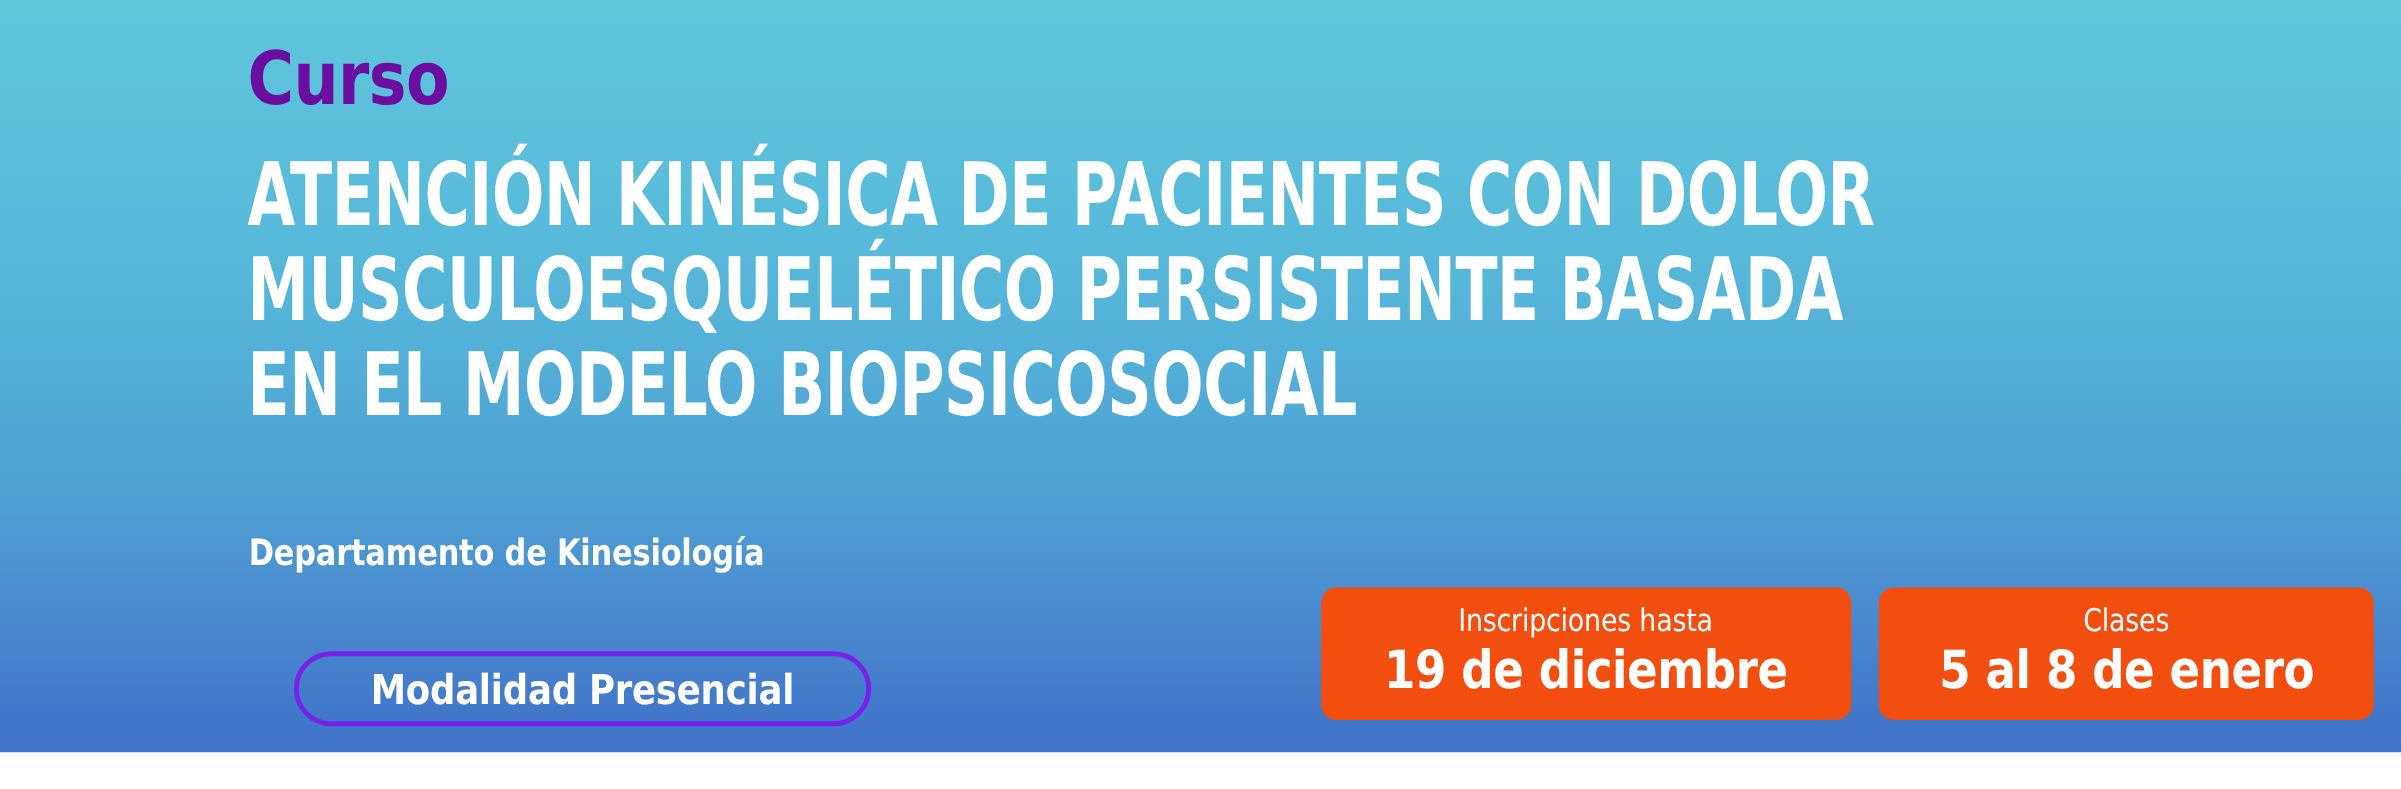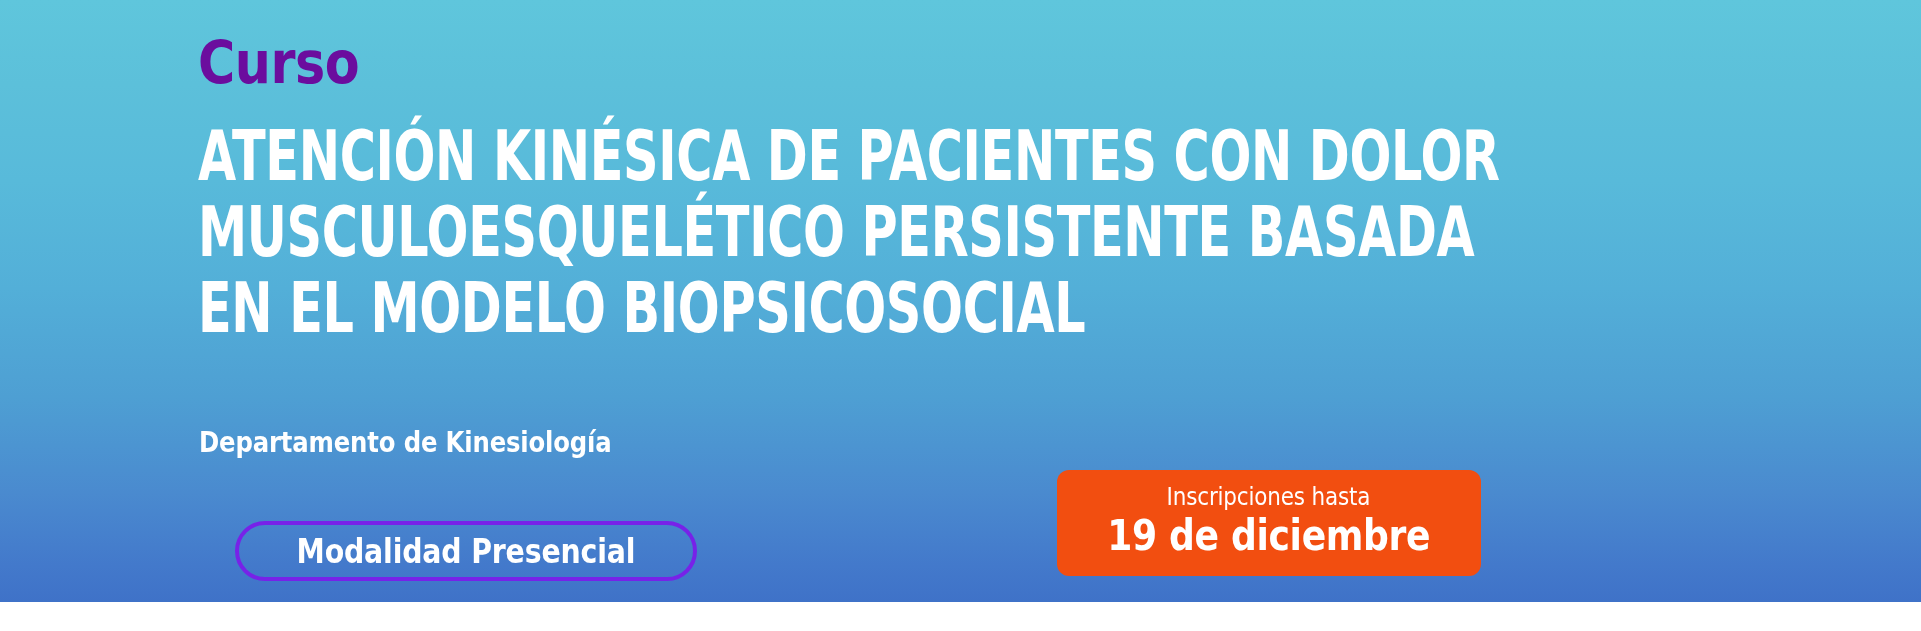--- a/index.html
+++ b/index.html
@@ -178,16 +178,20 @@
 
   </div>
 
   <div class="badges">
 
     <div class="badge">
       <span class="badge-caption">Inscripciones hasta</span>
       <span class="badge-value">19 de diciembre</span>
     </div>
 
+    <div class="badge">
+      <span class="badge-caption">Clases</span>
+      <span class="badge-value">5 al 8 de enero</span>
+    </div>
 
   </div>
 
 </div>
 
 </body></html>

